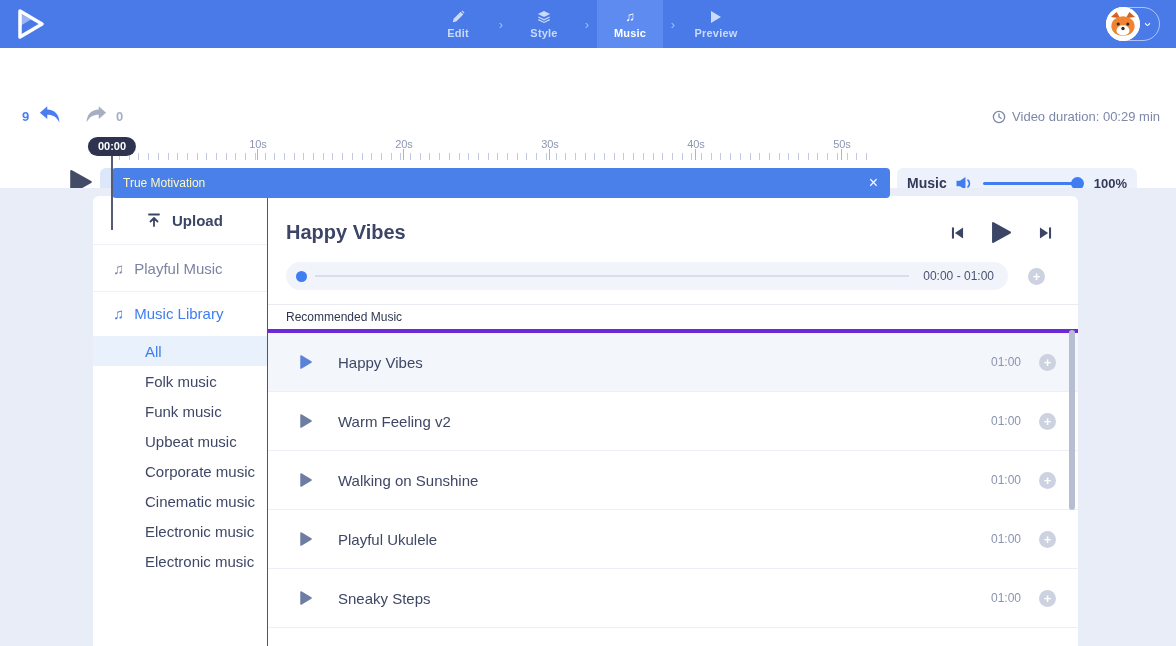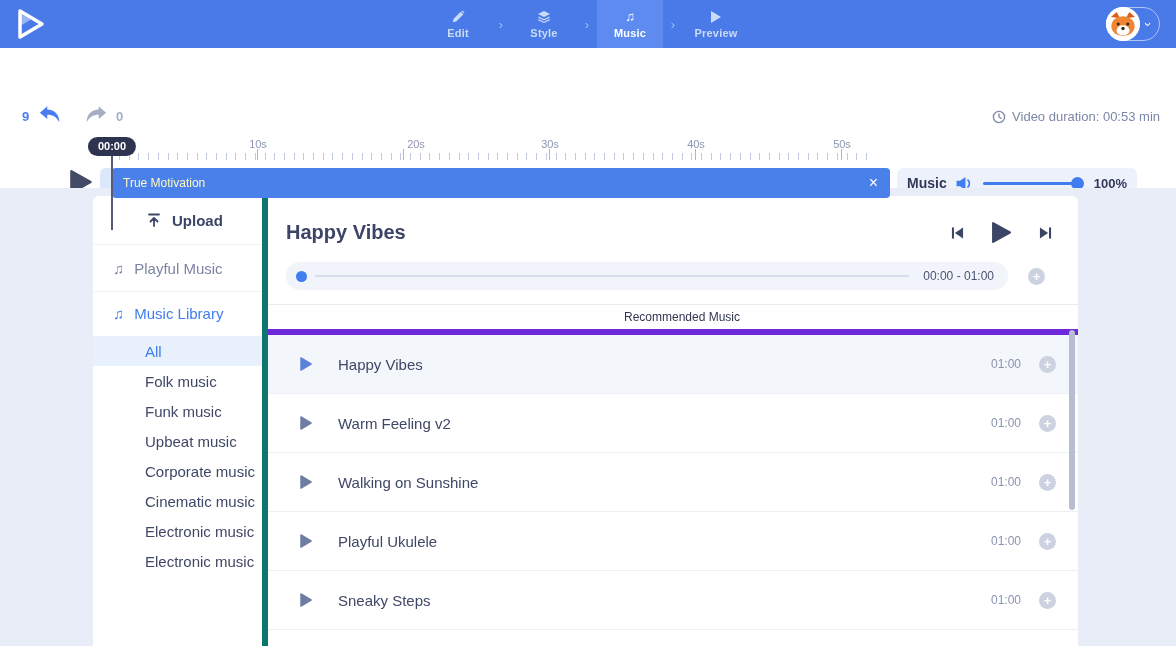--- a/index.html
+++ b/index.html
@@ -61,21 +61,21 @@
   .add-voiceover { position:absolute; left:50%; transform:translateX(-50%); top:157px; height:23px; background:#e8effc;
     border-radius:12px; display:flex; align-items:center; gap:7px; padding:0 16px; color:#3f7df0; }
   .add-vo-plus { font-size:15px; font-weight:bold; line-height:1; }
   .add-vo-label { font-size:12px; font-weight:bold; }
 
   
   .main-bg { position:absolute; top:188px; left:0; width:1176px; height:458px; background:#e8edf8; }
   .panel { position:absolute; left:93px; top:8px; width:985px; height:450px; background:#ffffff; border-radius:6px 6px 0 0;
     display:flex; overflow:hidden; }
 
-  .sidebar { width:175px; border-right:6px solid #0f766e; flex-shrink:0; }
+  .sidebar { width:175px; border-right:1px solid #0f766e; flex-shrink:0; }
   .sb-upload { height:49px; display:flex; align-items:center; gap:11px; padding-left:54px; font-size:15px; font-weight:bold;
     color:#3c4565; border-bottom:1px solid #f0f1f6; }
   .sb-upload svg { width:14px; height:15px; color:#3c4565; }
   .sb-item { height:47px; display:flex; align-items:center; gap:10px; padding-left:20px; font-size:15px; color:#7b84a3; }
   .sb-item.bordered { border-bottom:1px solid #f0f1f6; }
   .sb-item.active-lib { color:#3f7df0; height:42px; }
   .sb-note { font-size:15px; line-height:1; }
   .genres { margin-top:2px; }
   .genre { height:30px; display:flex; align-items:center; padding-left:52px; font-size:15px; color:#3f4766; }
   .genre.active { background:#e9f1fd; color:#3f7df0; }
@@ -91,22 +91,22 @@
   .progress-row { display:flex; align-items:center; padding:18px 0 0 18px; }
   .progress-pill { position:relative; width:722px; height:28px; background:#f1f5fb; border-radius:14px;
     display:flex; align-items:center; padding:0 14px 0 10px; }
   .p-dot { width:11px; height:11px; border-radius:50%; background:#3f7df0; flex-shrink:0; }
   .p-line { flex:1; height:2px; background:#d8deeb; margin:0 14px 0 8px; }
   .p-time { font-size:12px; color:#4a5270; white-space:nowrap; }
   .plus-circle { width:17px; height:17px; border-radius:50%; background:#ccd2e0; color:#ffffff; font-size:13px; font-weight:bold;
     display:flex; align-items:center; justify-content:center; line-height:1; flex-shrink:0; }
   .progress-row .plus-circle { margin-left:20px; }
 
-  .rec-header { margin-top:14px; border-top:1px solid #e8ebf2; border-bottom:6px solid #6d28d9; padding:5px 0 5px 18px;
-    font-size:12px; color:#2f3750;text-align:center; }
+  .rec-header { margin-top:14px; border-top:1px solid #e8ebf2; border-bottom:4px solid #6d28d9; padding:5px 0 5px 18px;
+    font-size:12px; color:#2f3750; }
   .track-list { flex:1; overflow:hidden; }
   .trow { height:59px; display:flex; align-items:center; padding:0 22px 0 32px; border-bottom:1px solid #eceff5; background:#ffffff; }
   .trow.selected { background:#f3f6fb; }
   .trow-play { color:#6e7da2; display:flex; align-items:center; margin-right:26px; }
   .trow.selected .trow-play { color:#5b82d8; }
   .trow-play svg { width:12px; height:14px; }
   .trow-title { flex:1; font-size:15px; color:#3f4766; }
   .trow-dur { font-size:12px; color:#8a93b0; margin-right:18px; }
   .scroll-thumb { position:absolute; right:3px; top:134px; width:6px; height:180px; border-radius:3px; background:#b7bed2; }
 </style>
@@ -179,25 +179,25 @@
       </svg></button>
   <button class="redo-btn"><svg viewBox="0 0 24 20" fill="currentColor">
         <path d="M9 1L1 8l8 7v-4.6c6.2 0 10.3 2.6 13.2 8.1C22.2 10 16.8 4.6 9 4.6V1z"></path>
       </svg></button>
   <span class="redo-count">0</span>
   <div class="duration-wrap">
     <svg viewBox="0 0 16 16">
         <circle cx="8" cy="8" r="6.4" fill="none" stroke="currentColor" stroke-width="1.5"></circle>
         <path d="M8 4.6V8l2.4 1.5" fill="none" stroke="currentColor" stroke-width="1.5" stroke-linecap="round"></path>
       </svg>
-    <span>Video duration: 00:53 min</span>
+    <span>Video duration: 00:29 min</span>
   </div>
 
   <span class="tick-label" style="left:258px">10s</span>
-  <span class="tick-label" style="left:416px">20s</span>
+  <span class="tick-label" style="left:404px">20s</span>
   <span class="tick-label" style="left:550px">30s</span>
   <span class="tick-label" style="left:696px">40s</span>
   <span class="tick-label" style="left:842px">50s</span>
   <div class="ticks-major"></div>
   <div class="ticks-minor"></div>
 
   <div class="playhead-badge">00:00</div>
   <div class="playhead-line"></div>
 
   <button class="tl-play"><svg viewBox="0 0 18 20" fill="currentColor">

